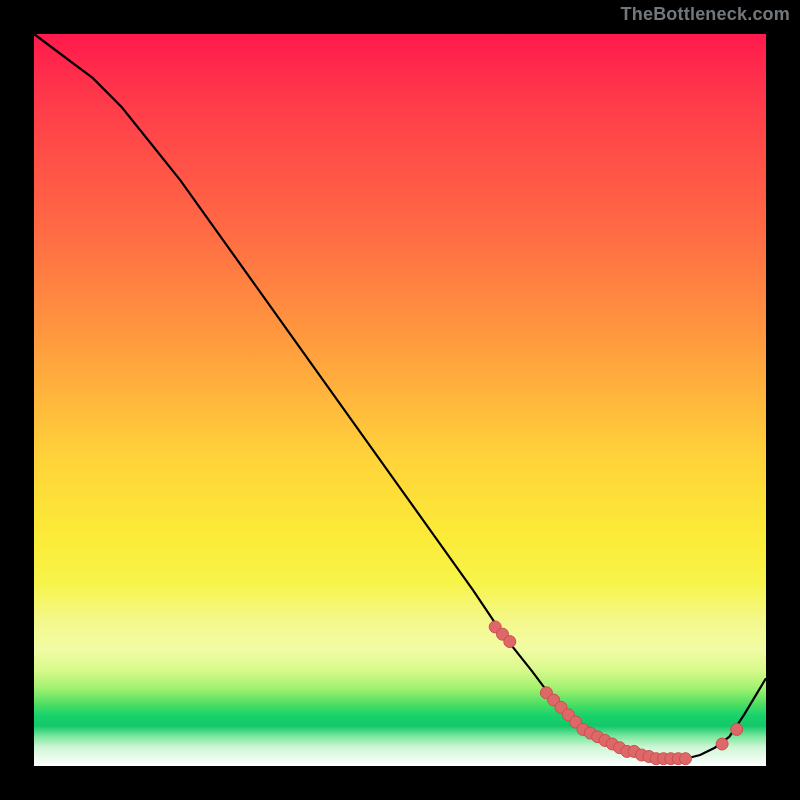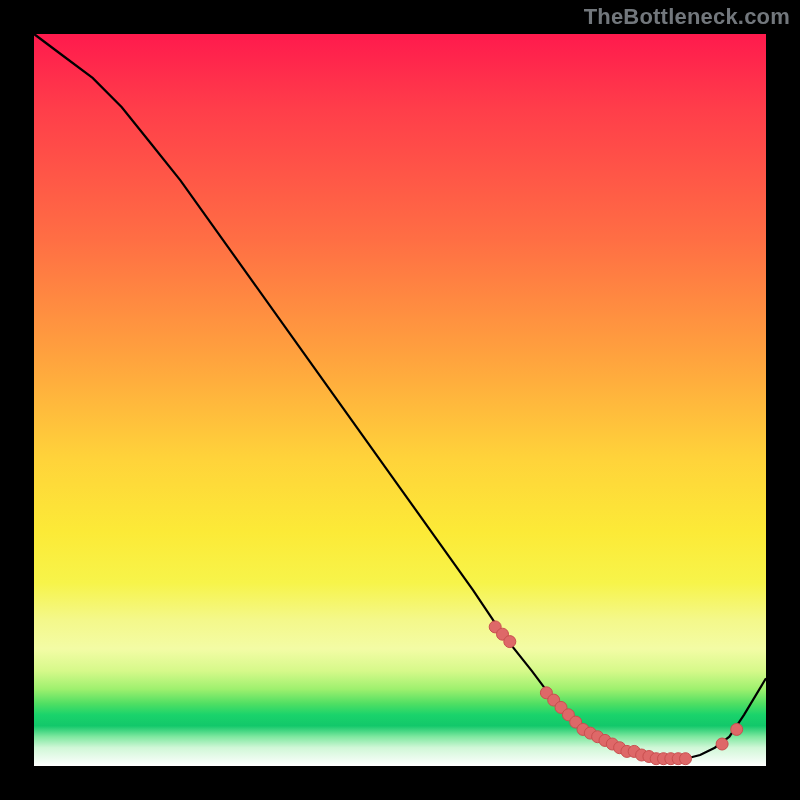--- a/index.html
+++ b/index.html
@@ -8,21 +8,21 @@
     position: relative;
     width: 800px;
     height: 800px;
     background: #000;
   }
   .attribution {
     position: absolute;
     top: 4px;
     right: 10px;
     font-family: Arial, Helvetica, sans-serif;
-    font-size: 22px;
+    font-size: 18px;
     font-weight: 600;
     color: #72777c;
     letter-spacing: 0.2px;
   }
   .plot-area {
     position: absolute;
     left: 34px;
     top: 34px;
     width: 732px;
     height: 732px;

